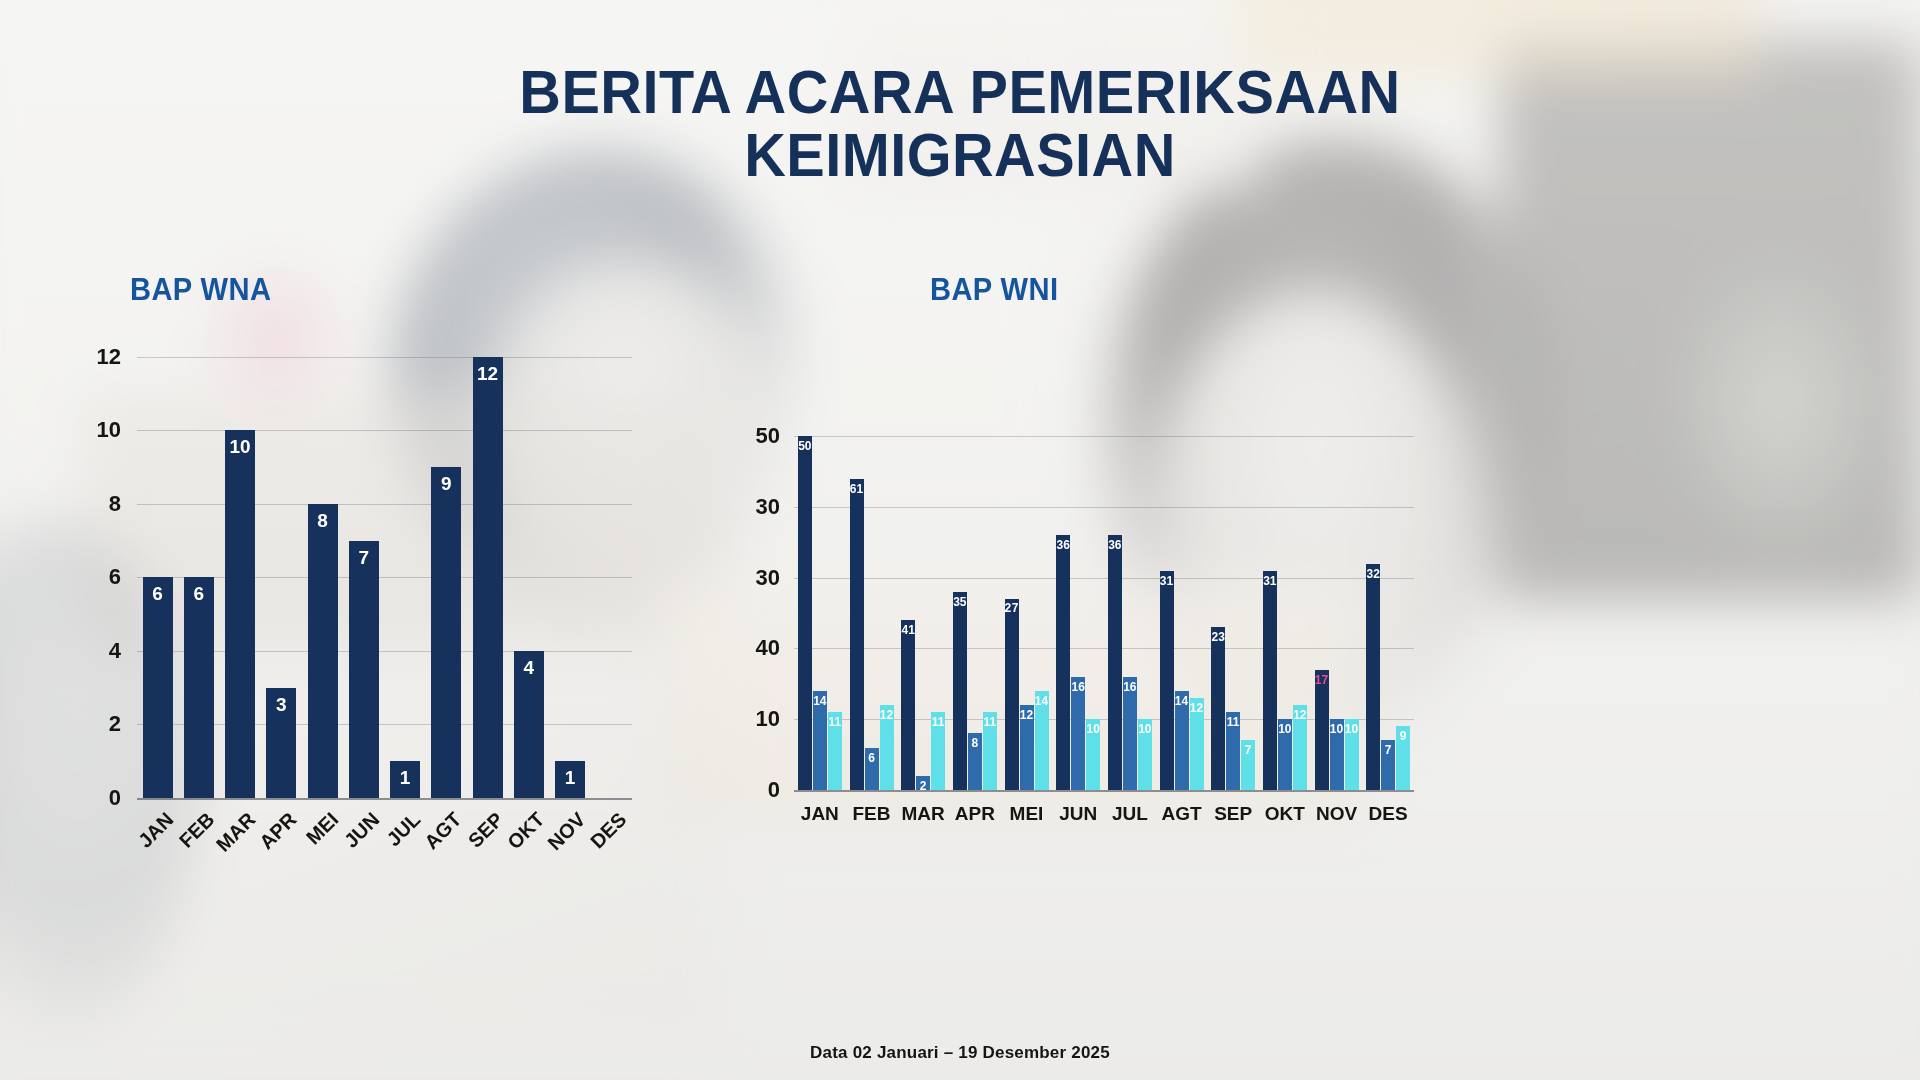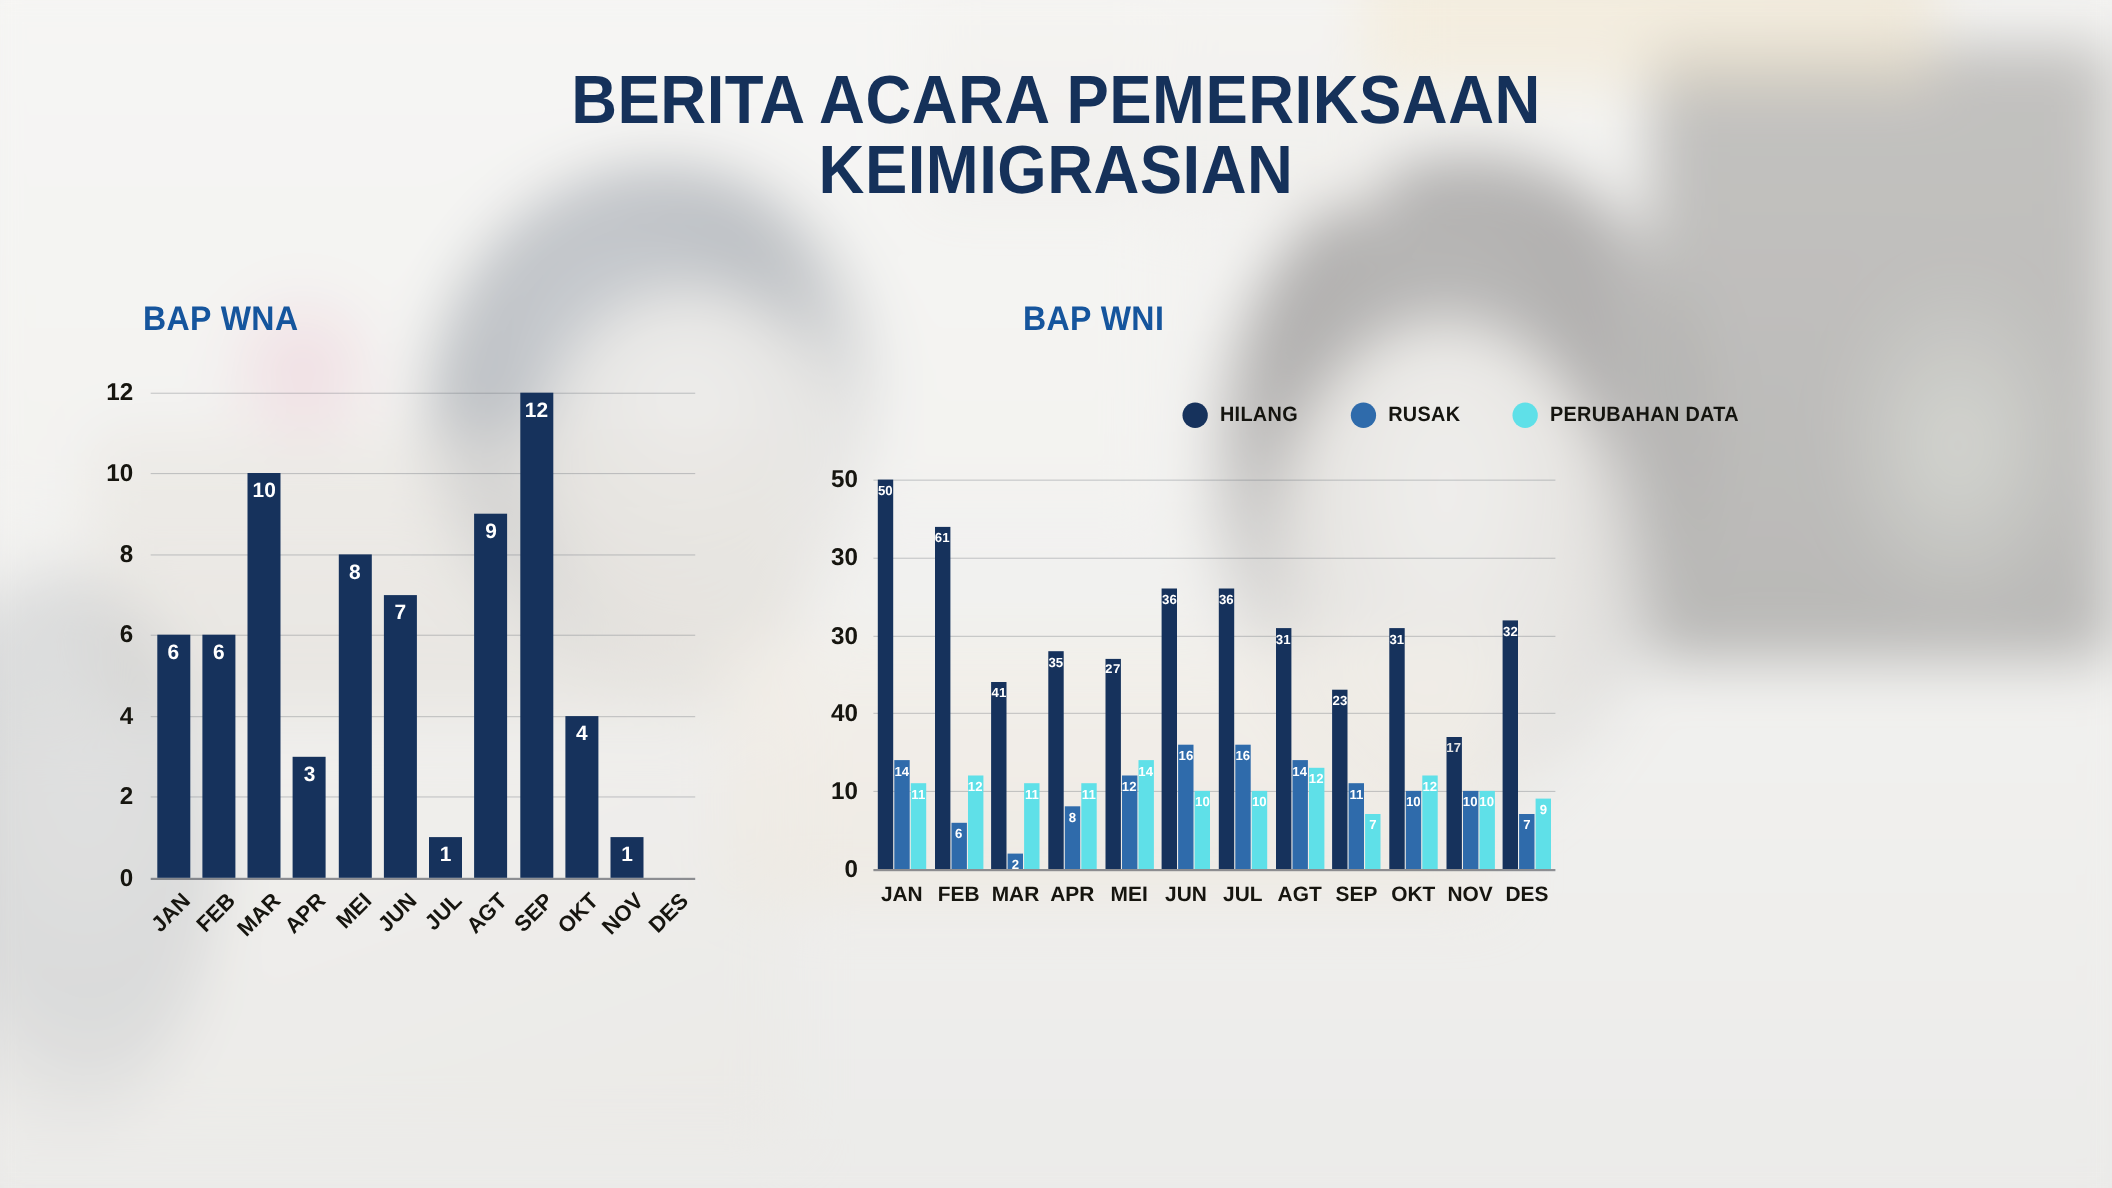--- a/index.html
+++ b/index.html
@@ -146,34 +146,20 @@
 <div id="page">
 
   <div class="title">
     <span>BERITA ACARA PEMERIKSAAN</span>
     <span class="l2">KEIMIGRASIAN</span>
   </div>
 
   <div class="panel-title" id="wna-title">BAP WNA</div>
   <div class="panel-title" id="wni-title">BAP WNI</div>
 
-  <div id="legend">
-      <div class="lg">
-        <span class="dot" style="background: rgb(22, 50, 92);"></span>
-        <span class="lbl">HILANG</span>
-      </div>
-      <div class="lg">
-        <span class="dot" style="background: rgb(47, 107, 171);"></span>
-        <span class="lbl">RUSAK</span>
-      </div>
-      <div class="lg">
-        <span class="dot" style="background: rgb(95, 224, 232);"></span>
-        <span class="lbl">PERUBAHAN DATA</span>
-      </div>
-    </div>
 
   <div class="chart" id="chart-wna">
     <div class="plot">
         <div class="axisline" style="top: 478px;"></div>
         <div class="ytick" style="top: 478px;">0</div>
         <div class="gridline" style="top: 404.462px;"></div>
         <div class="ytick" style="top: 404.462px;">2</div>
         <div class="gridline" style="top: 330.923px;"></div>
         <div class="ytick" style="top: 330.923px;">4</div>
         <div class="gridline" style="top: 257.385px;"></div>
@@ -340,21 +326,21 @@
           <span class="v" style="color: rgb(255, 255, 255);">31</span>
         </div>
         <div class="bar" style="background: rgb(47, 107, 171); left: 483.833px; width: 14px; height: 70.7547px;">
           <span class="v" style="color: rgb(255, 255, 255);">10</span>
         </div>
         <div class="bar" style="background: rgb(95, 224, 232); left: 498.833px; width: 14px; height: 84.9057px;">
           <span class="v" style="color: rgb(255, 255, 255);">12</span>
         </div>
         <div class="xlab-h" style="left: 490.833px; position: absolute; top: 388px;">OKT</div>
         <div class="bar" style="background: rgb(22, 50, 92); left: 520.5px; width: 14px; height: 120.283px;">
-          <span class="v" style="color: #e5e5e5;">17</span>
+          <span class="v" style="color: #ec4899;">17</span>
         </div>
         <div class="bar" style="background: rgb(47, 107, 171); left: 535.5px; width: 14px; height: 70.7547px;">
           <span class="v" style="color: rgb(255, 255, 255);">10</span>
         </div>
         <div class="bar" style="background: rgb(95, 224, 232); left: 550.5px; width: 14px; height: 70.7547px;">
           <span class="v" style="color: rgb(255, 255, 255);">10</span>
         </div>
         <div class="xlab-h" style="left: 542.5px; position: absolute; top: 388px;">NOV</div>
         <div class="bar" style="background: rgb(22, 50, 92); left: 572.167px; width: 14px; height: 226.415px;">
           <span class="v" style="color: rgb(255, 255, 255);">32</span>
@@ -362,13 +348,14 @@
         <div class="bar" style="background: rgb(47, 107, 171); left: 587.167px; width: 14px; height: 49.5283px;">
           <span class="v" style="color: rgb(255, 255, 255);">7</span>
         </div>
         <div class="bar" style="background: rgb(95, 224, 232); left: 602.167px; width: 14px; height: 63.6792px;">
           <span class="v" style="color: rgb(255, 255, 255);">9</span>
         </div>
         <div class="xlab-h" style="left: 594.167px; position: absolute; top: 388px;">DES</div>
       </div>
   </div>
 
+  <div class="caption">Data 02 Januari – 19 Desember 2025</div>
 </div>
 
 </body></html>

